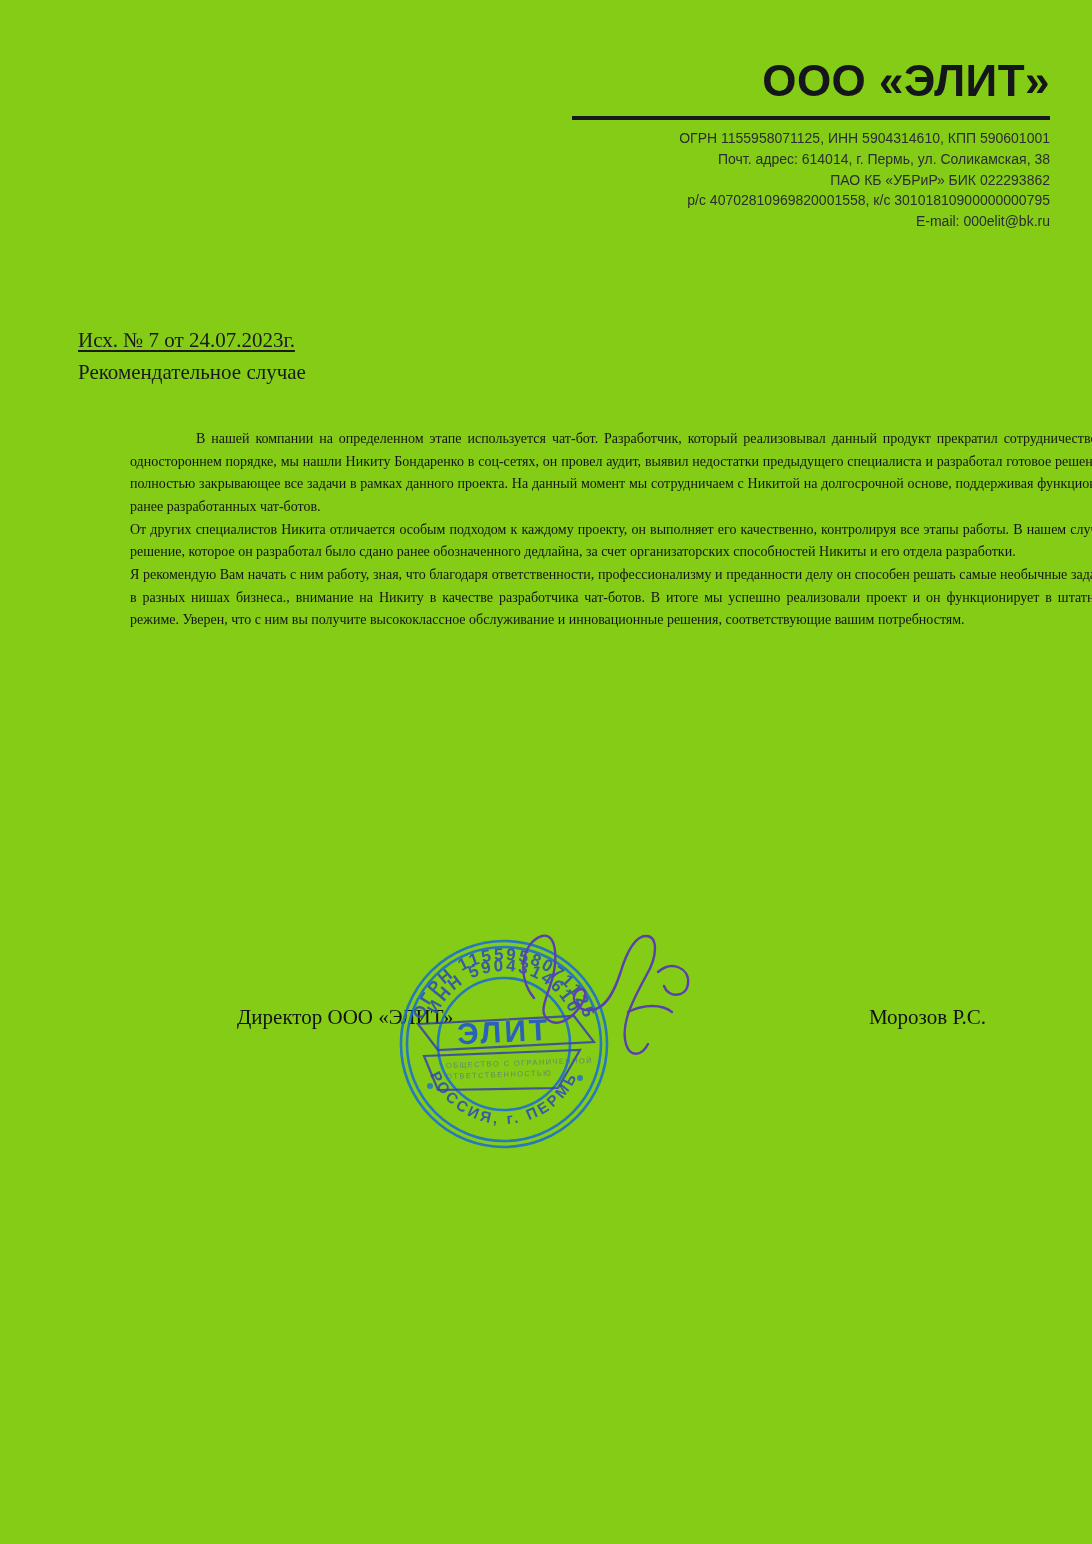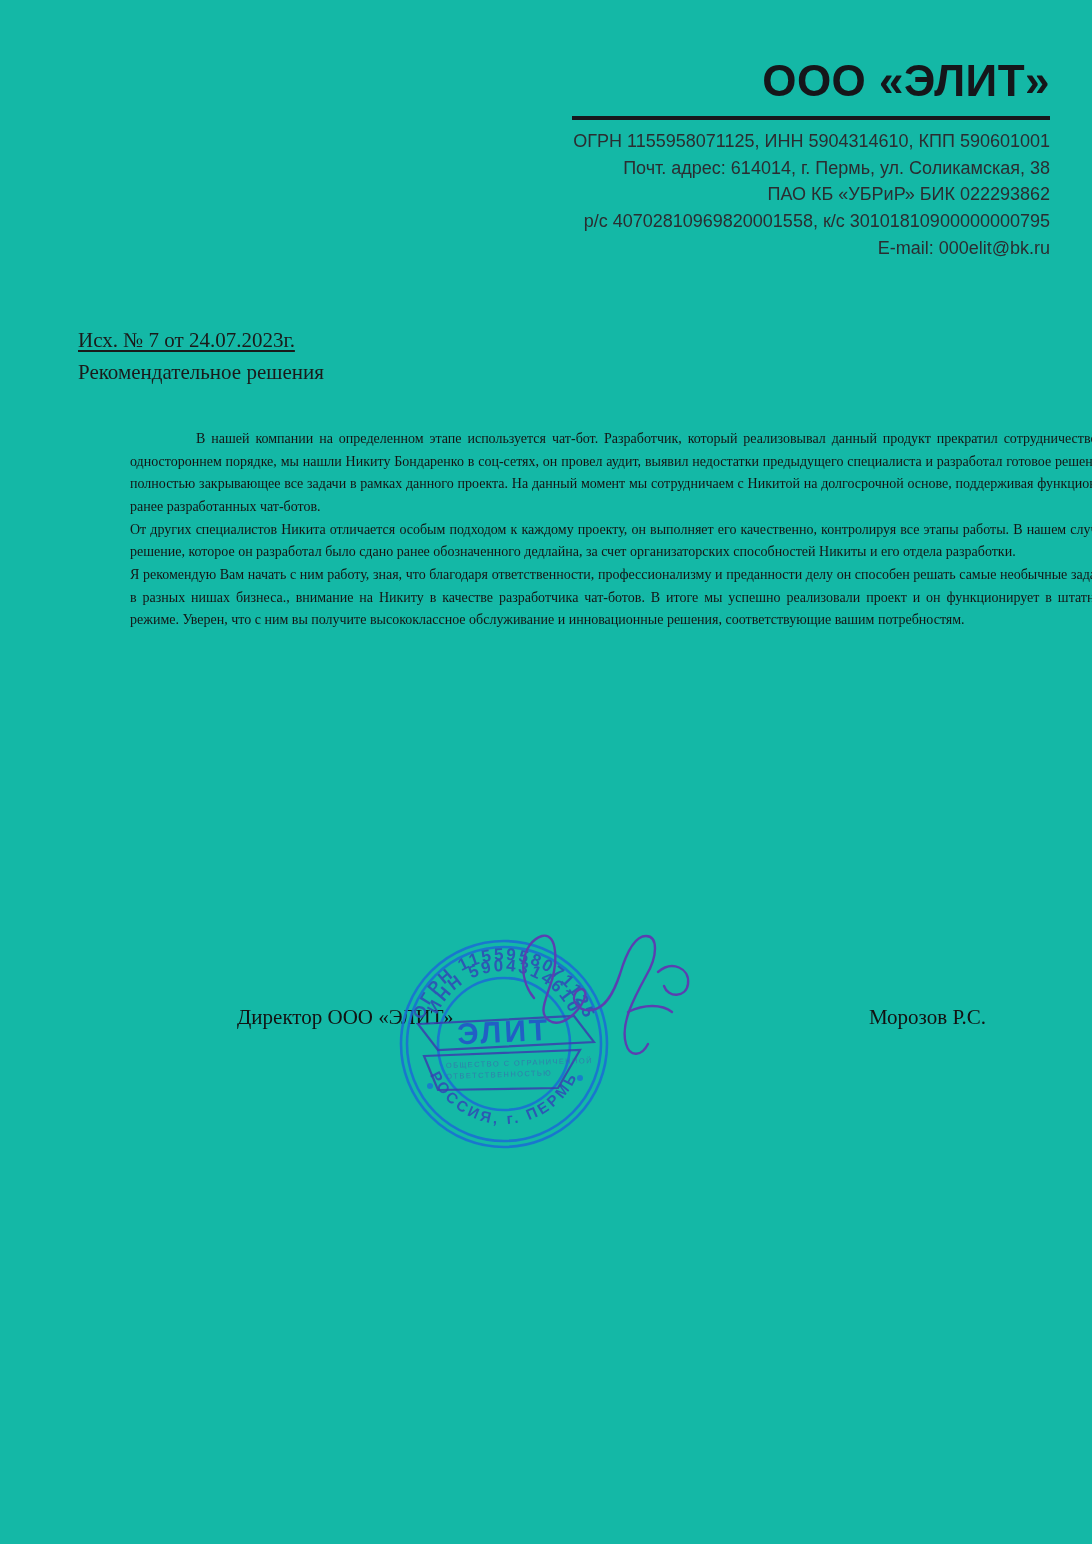--- a/index.html
+++ b/index.html
@@ -4,21 +4,21 @@
 <style>
   html, body {
     margin: 0;
     padding: 0;
     background: #ffffff;
   }
   .page {
     position: relative;
     width: 1092px;
     height: 1544px;
-    background: #14b8a6;
+    background: #84cc16;
     overflow: hidden;
     font-family: "Liberation Serif", "DejaVu Serif", serif;
     color: #121212;
   }
 
   
   .letterhead {
     position: absolute;
     top: 58px;
     left: 572px;
@@ -36,21 +36,21 @@
   }
   .header-rule {
     margin-top: 12px;
     width: 100%;
     height: 4px;
     background: #16181c;
   }
   .requisites {
     margin-top: 8px;
     font-family: "Liberation Sans", "DejaVu Sans", sans-serif;
-    font-size: 18px;
+    font-size: 14px;
     line-height: 1.48;
     color: #2b2d31;
   }
   .requisites div { white-space: nowrap; }
 
   
   .refblock {
     position: absolute;
     top: 325px;
     left: 78px;
@@ -134,21 +134,21 @@
       <div>ОГРН 1155958071125, ИНН 5904314610, КПП 590601001</div>
       <div>Почт. адрес: 614014, г. Пермь, ул. Соликамская, 38</div>
       <div>ПАО КБ «УБРиР» БИК 022293862</div>
       <div>р/с 40702810969820001558, к/с 30101810900000000795</div>
       <div>E-mail: 000elit@bk.ru</div>
     </div>
   </div>
 
   <div class="refblock">
     <span class="ref-number">Исх. № 7 от 24.07.2023г.</span>
-    <span class="ref-subject">Рекомендательное решения</span>
+    <span class="ref-subject">Рекомендательное случае</span>
   </div>
 
   <div class="body-text">
     <p class="indented">В нашей компании на определенном этапе используется чат-бот. Разработчик, который реализовывал данный продукт прекратил сотрудничество в одностороннем порядке, мы нашли Никиту Бондаренко в соц-сетях, он провел аудит, выявил недостатки предыдущего специалиста и разработал готовое решение, полностью закрывающее все задачи в рамках данного проекта. На данный момент мы сотрудничаем с Никитой на долгосрочной основе, поддерживая функционал ранее разработанных чат-ботов.</p>
     <p>От других специалистов Никита отличается особым подходом к каждому проекту, он выполняет его качественно, контролируя все этапы работы. В нашем случае решение, которое он разработал было сдано ранее обозначенного дедлайна, за счет организаторских способностей Никиты и его отдела разработки.</p>
     <p>Я рекомендую Вам начать с ним работу, зная, что благодаря ответственности, профессионализму и преданности делу он способен решать самые необычные задачи в разных нишах бизнеса., внимание на Никиту в качестве разработчика чат-ботов. В итоге мы успешно реализовали проект и он функционирует в штатном режиме. Уверен, что с ним вы получите высококлассное обслуживание и инновационные решения, соответствующие вашим потребностям.</p>
   </div>
 
   <div class="signature-row">
     <span class="sig-title">Директор ООО «ЭЛИТ»</span>

